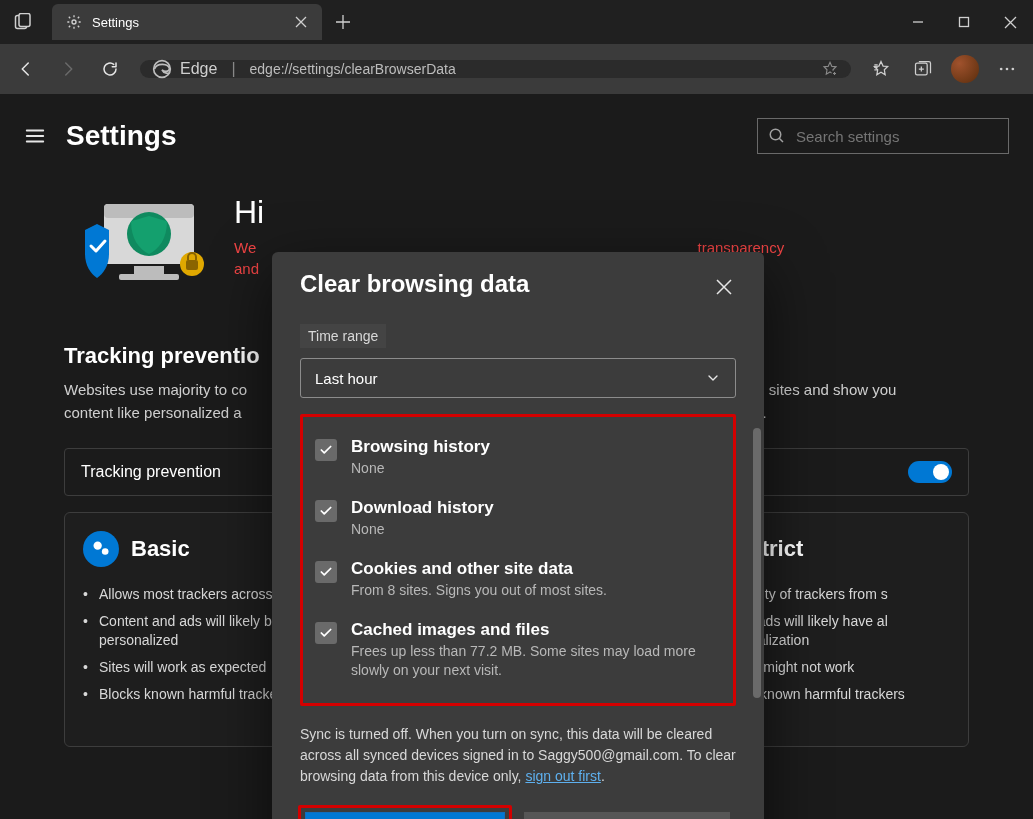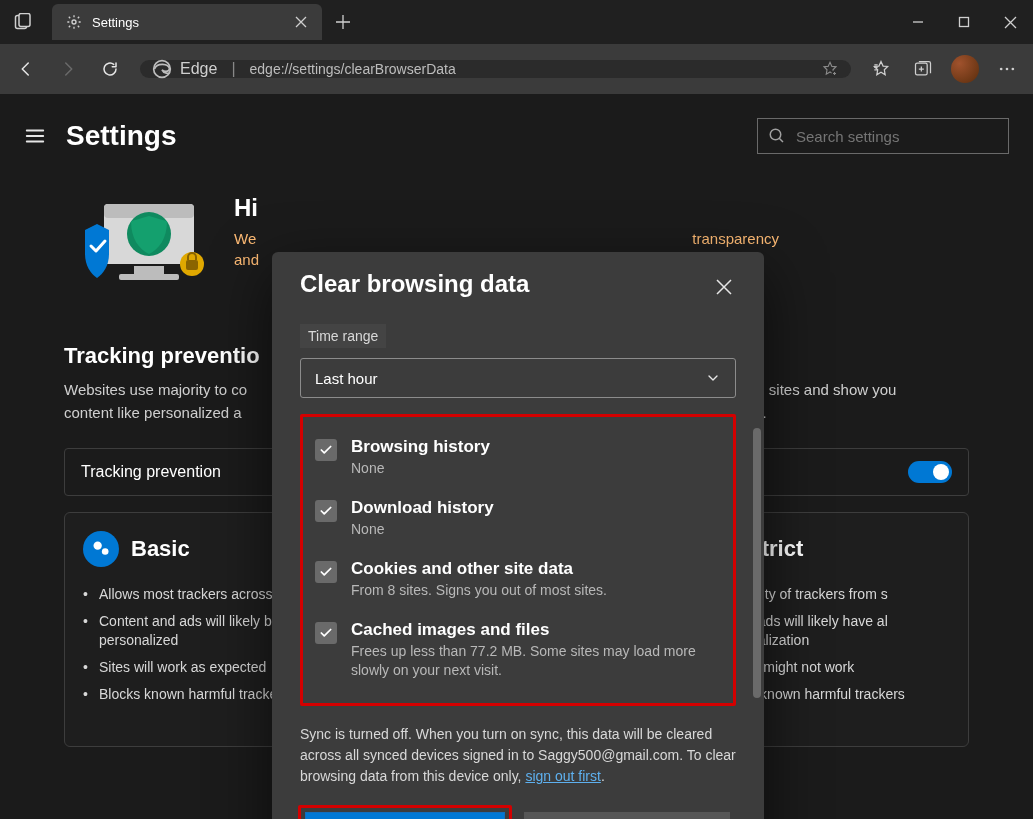--- a/index.html
+++ b/index.html
@@ -30,22 +30,22 @@
   
   .page { position:relative; width:100%; height:calc(100% - 94px); background:#1b1b1b; padding:24px 0 0 0; overflow:hidden; }
   .page-header { display:flex; align-items:center; padding:0 24px; gap:20px; }
   .page-title { font-size:28px; font-weight:600; }
   .search-settings { margin-left:auto; width:252px; height:36px; border:1px solid #6a6a6a; background:transparent; display:flex; align-items:center; padding:0 10px; gap:10px; color:#cfcfcf; }
   .search-settings input { background:transparent; border:none; outline:none; color:#cfcfcf; font-size:15px; width:100%; }
 
   .content { padding: 40px 64px 0 64px; }
   .hero { display:flex; gap:20px; align-items:flex-start; }
   .hero-icon { width:150px; height:105px; position:relative; }
-  .hero h2 { font-size:24px; font-weight:700; }
-  .hero p { color:#fdba74; font-size:15px; max-width:640px; margin-top:6px; line-height:1.4; }
+  .hero h2 { font-size:32px; font-weight:400; }
+  .hero p { color:#ef4444; font-size:15px; max-width:640px; margin-top:6px; line-height:1.4; }
 
   .section-title { font-size:22px; font-weight:600; margin-top:44px; }
   .section-desc { color:#cfcfcf; font-size:15px; margin-top:10px; line-height:1.5; max-width:900px; }
 
   .tp-box { margin-top:24px; border:1px solid #3d3d3d; border-radius:4px; padding:12px 16px; display:flex; align-items:center; justify-content:space-between; }
   .toggle { width:44px; height:22px; background:#0078d4; border-radius:11px; position:relative; }
   .toggle::after { content:""; position:absolute; right:3px; top:3px; width:16px; height:16px; background:#fff; border-radius:50%; }
 
   .cards-row { display:flex; gap:18px; margin-top:16px; }
   .card { flex:1; border:1px solid #3d3d3d; border-radius:6px; padding:18px 18px 18px 18px; background:#1e1e1e; }

